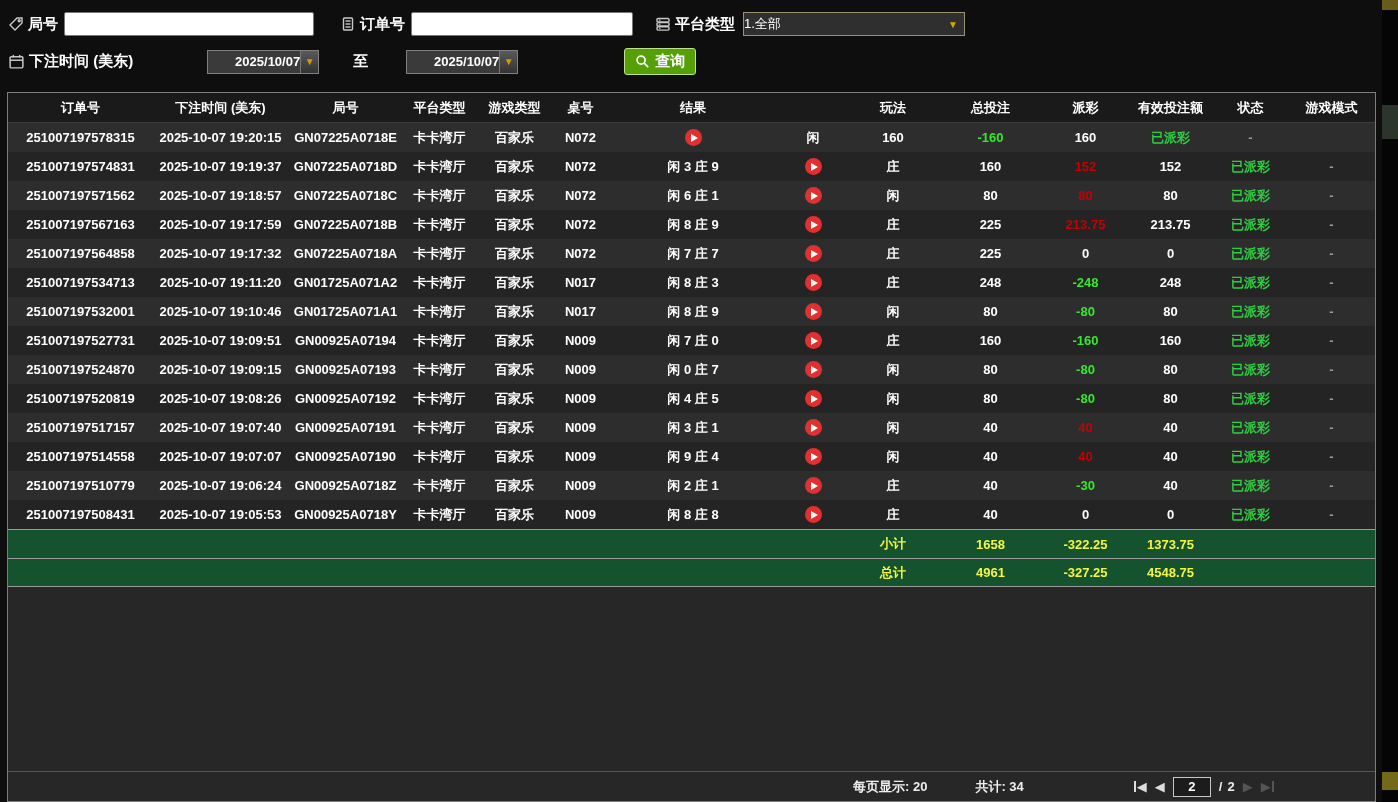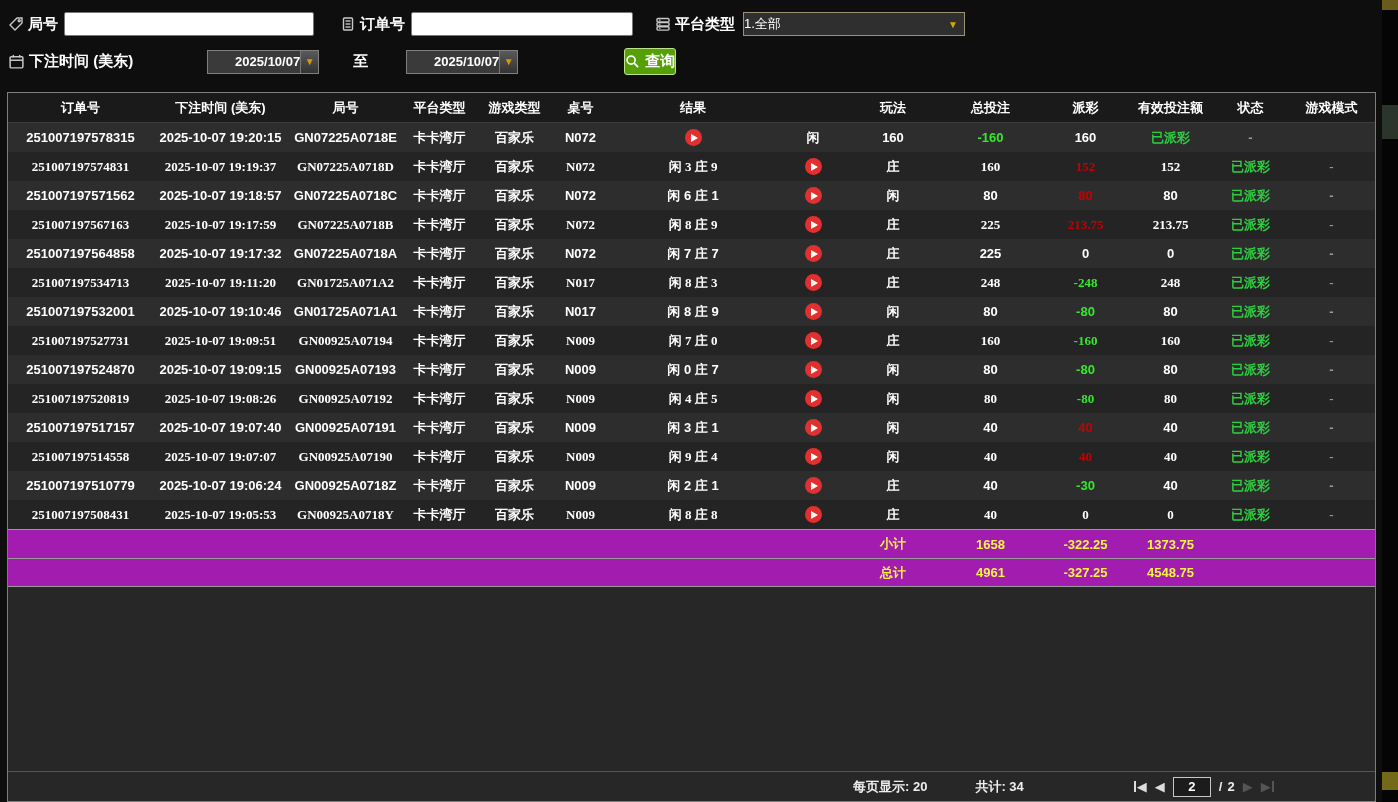--- a/index.html
+++ b/index.html
@@ -34,53 +34,53 @@
   .select-box .sel-arrow { color: #d8a800; font-size: 10px; padding: 0 6px; }
   .platform-select { width: 222px; margin-left: 2px; }
 
   .date-select { width: 112px; height: 24px; background: #3a3a3a; border: 1px solid #808080;
                  display: flex; align-items: center; cursor: pointer; }
   .date-select .date-text { color: #fff; font-size: 13px; font-weight: bold; flex: 1; text-align: right; }
   .date-select .date-arrow { width: 18px; align-self: stretch; display: flex; align-items: center;
                  justify-content: center; color: #d89800; font-size: 10px;
                  background: linear-gradient(#5a5a5a, #333); border-left: 1px solid #777; }
 
-  .query-btn { height: 27px; padding: 0 0; background: #55a006; border: 1px solid #bfe08c;
+  .query-btn { height: 27px; padding: 0 10px; background: #55a006; border: 1px solid #bfe08c;
                border-radius: 3px; color: #fff; font-size: 15px; font-weight: bold;
                display: inline-flex; align-items: center; gap: 5px; cursor: pointer; }
 
   
   .panel { flex: 1; margin: 0 6px 0 7px; border: 1px solid #7d7d7d; background: #272727;
            display: flex; flex-direction: column; overflow: hidden; }
 
   .grid-row { display: grid;
     grid-template-columns: 145px 135px 115px 73px 77px 55px 170px 70px 90px 105px 85px 85px 75px 1fr; }
 
   .thead-row { height: 30px; background: #1a1a1a; border-bottom: 1px solid #3c3c3c; }
   .thead-row .cell { color: #fff; font-weight: bold; font-size: 13px; }
 
   .cell { display: flex; align-items: center; justify-content: center; font-size: 13px;
           color: #fff; white-space: nowrap; overflow: hidden; font-weight: 600; }
 
   .trow { height: 29px; }
   .trow.even { background: #2d2d2d; }
-  .trow.odd  { background: #242424; font-family: Liberation Serif, serif; }
+  .trow.odd  { background: #242424; }
 
   .payout.green { color: #35e82e; }
   .payout.red   { color: #c40000; }
   .payout.white { color: #ffffff; }
   .status-cell  { color: #2ecc40; }
   .mode-cell    { color: #9a9a9a; }
 
   .play-btn { width: 17px; height: 17px; border-radius: 50%; background: #e23030;
               display: inline-flex; align-items: center; justify-content: center; cursor: pointer; }
   .play-btn::after { content: ""; border-left: 7px solid #fff; border-top: 4px solid transparent;
               border-bottom: 4px solid transparent; margin-left: 2px; }
 
-  .srow { height: 29px; background: #a21caf; }
+  .srow { height: 29px; background: #14532d; }
   .srow .cell { color: #f5f542; font-weight: bold; }
   .srow.subtotal { border-top: 1px solid #9a9a9a; }
   .srow.total    { border-top: 1px solid #9a9a9a; border-bottom: 1px solid #9a9a9a; }
 
   .filler { flex: 1; background: #272727; }
 
   
   .tfooter { height: 30px; flex: 0 0 auto; background: #272727; border-top: 1px solid #555;
              display: flex; align-items: center; font-size: 13px; color: #eee; }
   .tfooter .spacer { width: 845px; }

